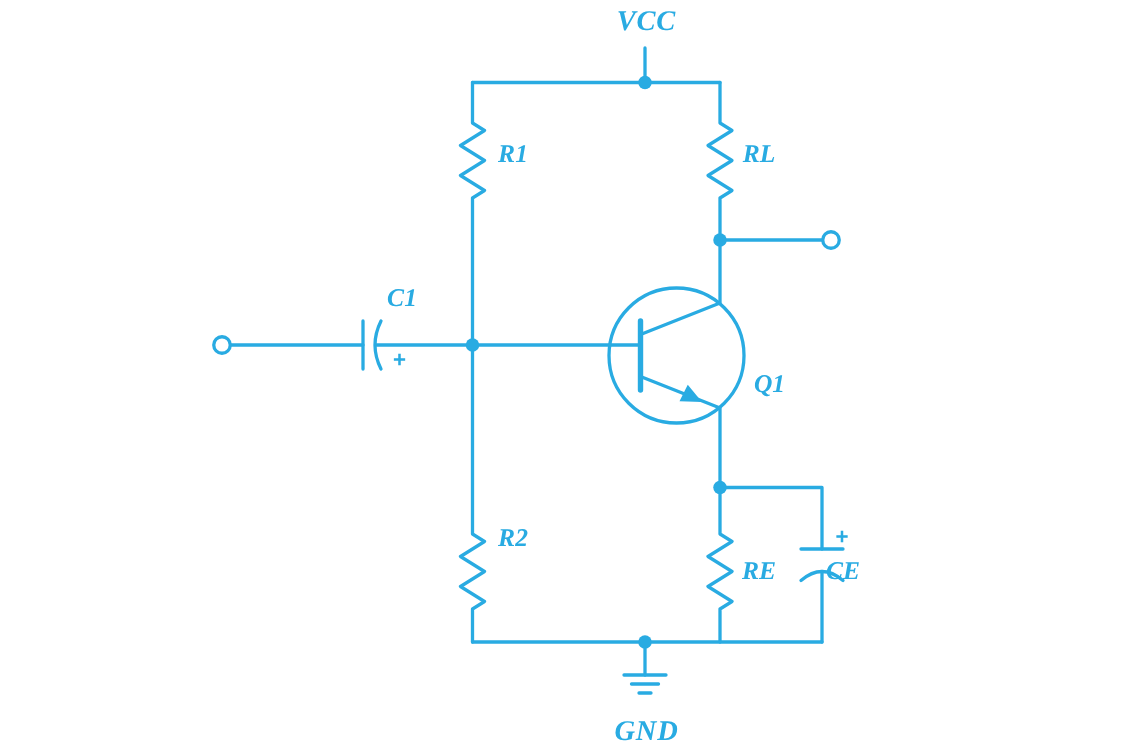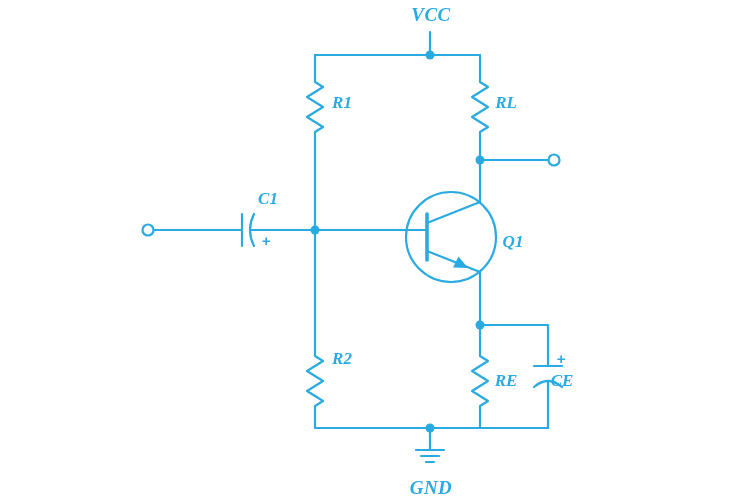--- a/index.html
+++ b/index.html
@@ -101,20 +101,20 @@
 
   <span class="lbl big" style="left:431px;top:15px;">VCC</span>
   <span class="lbl big" style="left:431px;top:488px;">GND</span>
 
   <span class="lbl" style="left:240px;top:199px;margin-left:28px;">C1</span>
   <span class="lbl plus" style="left:266px;top:240px;">+</span>
 
   <span class="lbl" style="left:342px;top:103px;">R1</span>
   <span class="lbl" style="left:506px;top:103px;">RL</span>
 
-  <span class="lbl" style="left:513px;top:242px;">Q1</span>
+  <span class="lbl" style="left:513px;top:256px;">Q1</span>
 
   <span class="lbl" style="left:342px;top:359px;">R2</span>
   <span class="lbl" style="left:506px;top:381px;text-align:right;">RE</span>
 
   <span class="lbl plus" style="left:561px;top:358px;">+</span>
   <span class="lbl" style="left:562px;top:381px;">CE</span>
 </div>
 
 </body></html>

